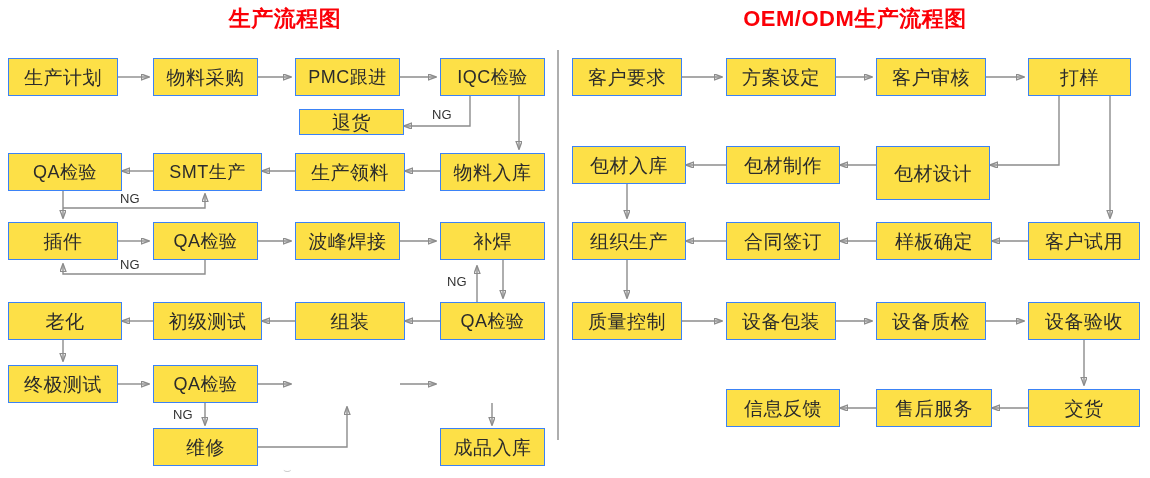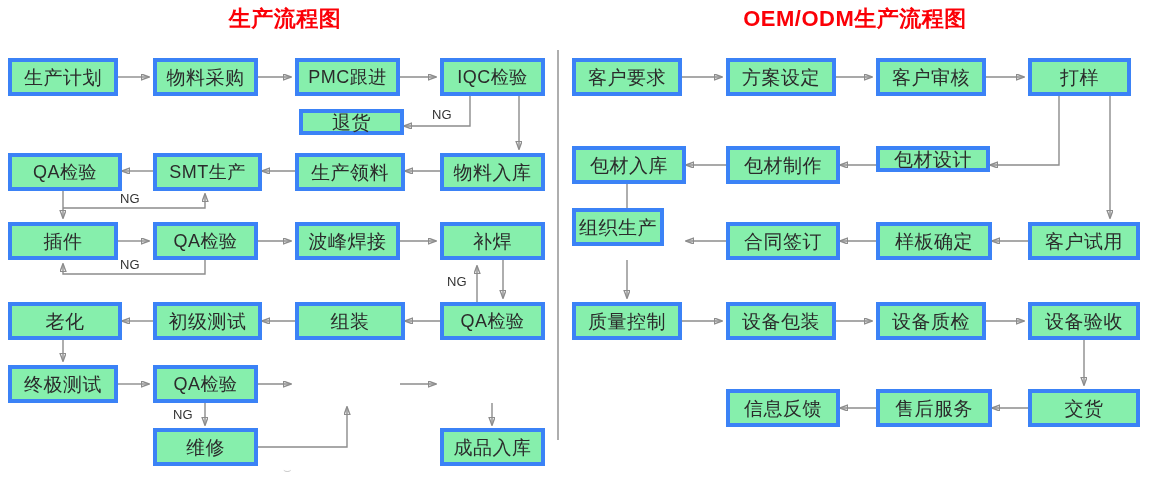--- a/index.html
+++ b/index.html
@@ -15,22 +15,22 @@
     font-weight:700;
     letter-spacing:.5px;
     white-space:nowrap;
     text-align:center;
     line-height:1;
   }
 
   .node{
     position:absolute;
     box-sizing:border-box;
-    border:4px solid #3b82f6;
-    background:#86efac;
+    border:1px solid #3b82f6;
+    background:#fde047;
     color:#2b2b2b;
     font-size:19px;
     display:flex;
     align-items:center;
     justify-content:center;
     white-space:nowrap;
     letter-spacing:.5px;
     line-height:1;
   }
   .node.latin{font-size:18px;}
@@ -173,23 +173,23 @@
 
     <div class="smudge" style="left:283px;top:462px;">⌣</div>
 
     <div class="node" style="left:572px;top:58px;width:110px;height:38px;">客户要求</div>
     <div class="node" style="left:726px;top:58px;width:110px;height:38px;">方案设定</div>
     <div class="node" style="left:876px;top:58px;width:110px;height:38px;">客户审核</div>
     <div class="node" style="left:1028px;top:58px;width:103px;height:38px;">打样</div>
 
     <div class="node" style="left:572px;top:146px;width:114px;height:38px;">包材入库</div>
     <div class="node" style="left:726px;top:146px;width:114px;height:38px;">包材制作</div>
-    <div class="node" style="left:876px;top:146px;width:114px;height:26px;">包材设计</div>
-
-    <div class="node" style="left:572px;top:208px;width:92px;height:38px;">组织生产</div>
+    <div class="node" style="left:876px;top:146px;width:114px;height:54px;">包材设计</div>
+
+    <div class="node" style="left:572px;top:222px;width:114px;height:38px;">组织生产</div>
     <div class="node" style="left:726px;top:222px;width:114px;height:38px;">合同签订</div>
     <div class="node" style="left:876px;top:222px;width:116px;height:38px;">样板确定</div>
     <div class="node" style="left:1028px;top:222px;width:112px;height:38px;">客户试用</div>
 
     <div class="node" style="left:572px;top:302px;width:110px;height:38px;">质量控制</div>
     <div class="node" style="left:726px;top:302px;width:110px;height:38px;">设备包装</div>
     <div class="node" style="left:876px;top:302px;width:110px;height:38px;">设备质检</div>
     <div class="node" style="left:1028px;top:302px;width:112px;height:38px;">设备验收</div>
 
     <div class="node" style="left:726px;top:389px;width:114px;height:38px;">信息反馈</div>

